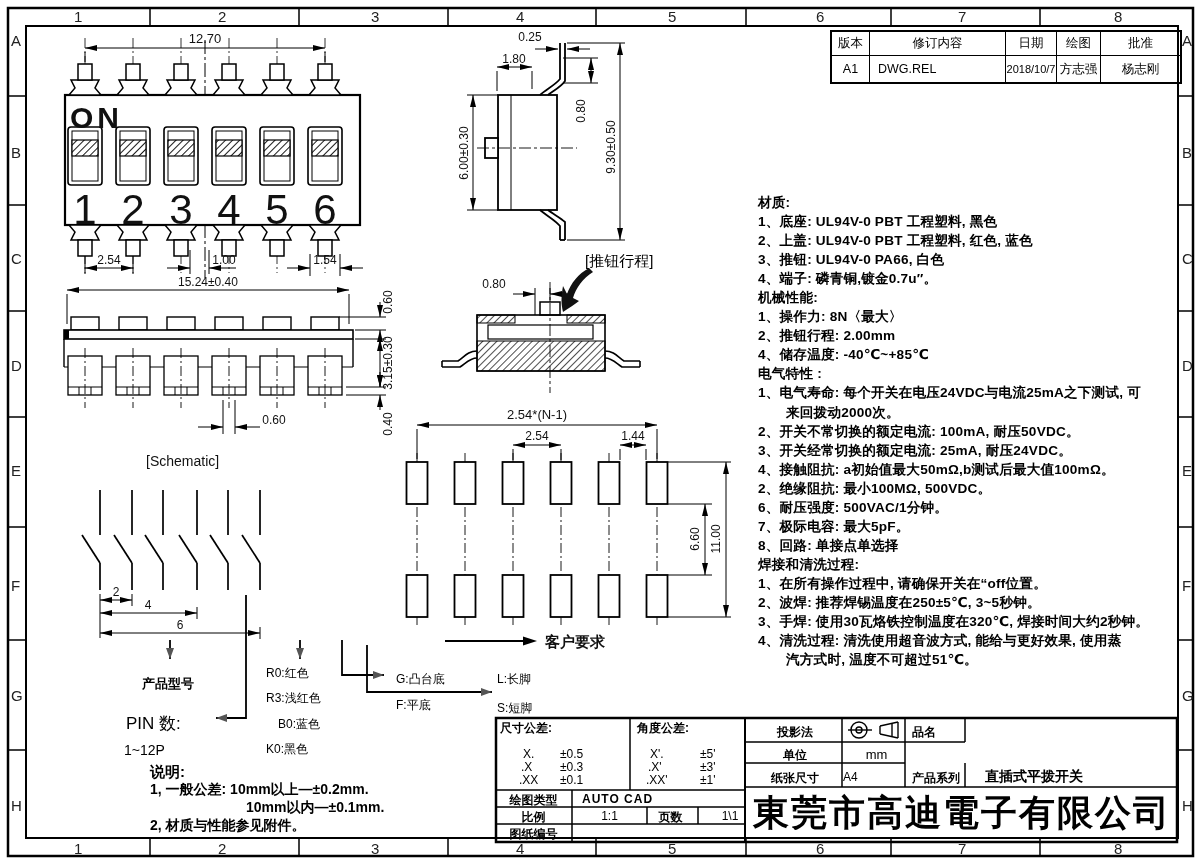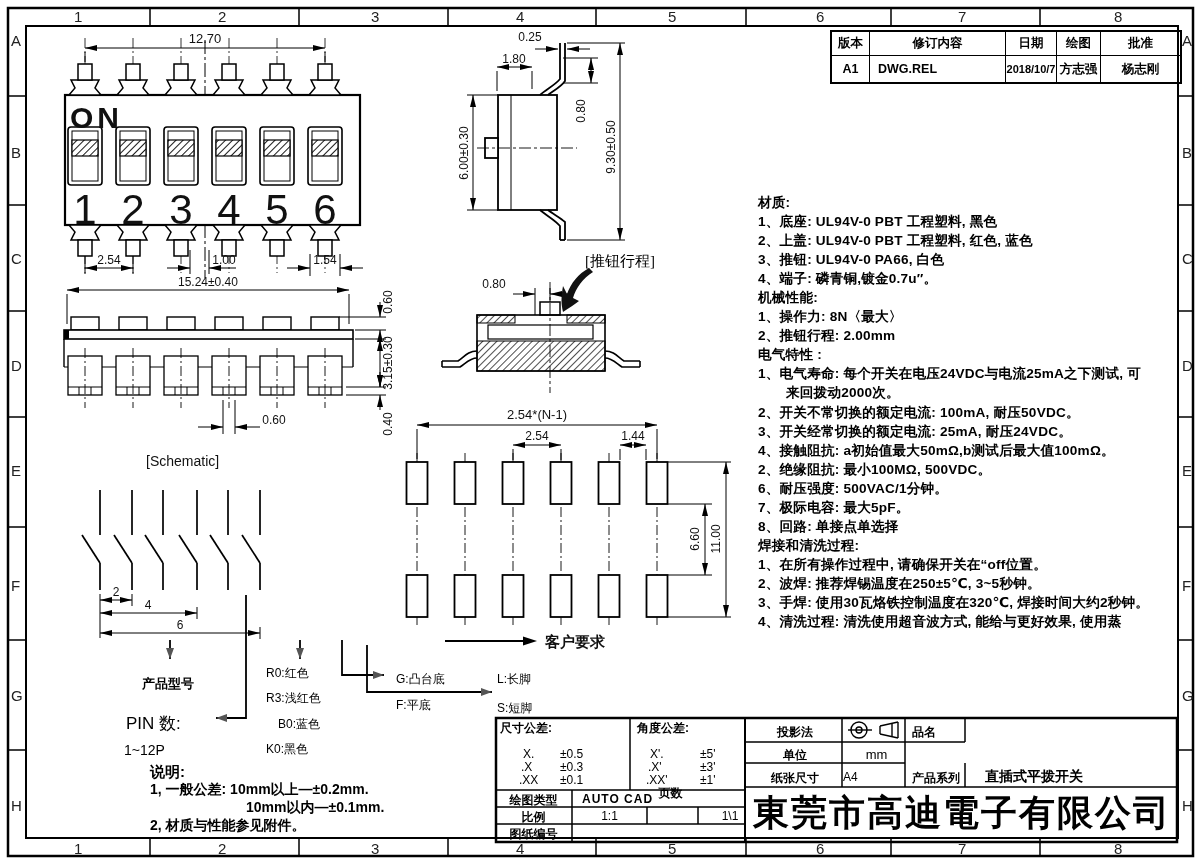--- a/index.html
+++ b/index.html
@@ -15,21 +15,21 @@
   .spec{position:absolute;left:758px;top:193px;width:430px;line-height:19.05px;
         font-size:13.6px;font-weight:bold;letter-spacing:0.2px;}
   .spec .cont{padding-left:28px;}
   .tbl-label{position:absolute;font-weight:bold;font-size:12px;text-align:center;}
   .tbl-val{position:absolute;font-size:12px;}
   .ord{position:absolute;font-size:12px;font-weight:400;}
   .note{position:absolute;font-size:14px;font-weight:bold;}
   .revgrid{position:absolute;left:830px;top:30px;width:348px;height:50px;border:2px solid #000;
            display:grid;grid-template-columns:38px 136px 51px 44px auto;grid-template-rows:24px auto;}
   .revgrid div{border-right:1.5px solid #000;border-bottom:1.5px solid #000;display:flex;
-               align-items:center;justify-content:center;font-size:12.5px;font-weight:bold;overflow:hidden;}
+               align-items:center;justify-content:center;font-size:12.5px;font-weight:normal;overflow:hidden;}
   .revgrid div:nth-child(5n){border-right:none;}
   .revgrid div:nth-child(n+6){border-bottom:none;}
   .company{position:absolute;left:750px;top:789px;width:424px;text-align:center;
            font-family:"Liberation Serif","DejaVu Serif",serif;font-size:36px;font-weight:600;
            letter-spacing:2px;white-space:nowrap;}
 </style>
 </head>
 <body>
 
 <div id="page">
@@ -260,21 +260,21 @@
         <line x1="142" y1="215" x2="200" y2="215"></line>
       <line x1="195" y1="18" x2="195" y2="215" marker-start="url(#ar2)" marker-end="url(#ar2)"></line>
     </g>
     <text class="dt" x="105" y="16" text-anchor="middle">0.25</text>
     <text class="dt" x="89" y="38" text-anchor="middle">1.80</text>
     <text class="dt" text-anchor="middle" transform="rotate(-90,43,128)" x="43" y="128">6.00±0.30</text>
     <text class="dt" text-anchor="middle" transform="rotate(-90,160,86)" x="160" y="86">0.80</text>
     <text class="dt" text-anchor="middle" transform="rotate(-90,190,122)" x="190" y="122">9.30±0.50</text>
   </svg>
 
-  <div class="abs" style="left:585px;top:252px;font-size:15px;font-weight:500;font-family:Liberation Serif, serif">[推钮行程]</div>
+  <div class="abs" style="left:585px;top:252px;font-size:15px;font-weight:500;font-family:Liberation Sans, sans-serif">[推钮行程]</div>
 
   <svg width="245" height="140" style="left:428px;top:268px">
     <defs>
       <pattern id="h2" width="5" height="5" patternUnits="userSpaceOnUse" patternTransform="rotate(45)">
         <rect width="5" height="5" fill="#fff"></rect>
           <line x1="0" y1="0" x2="0" y2="5" stroke="#000" stroke-width="1.4"></line>
       </pattern>
       <marker id="ar3" markerWidth="13" markerHeight="8" refX="12" refY="4" orient="auto-start-reverse" markerUnits="userSpaceOnUse">
         <path d="M12,4 L0,1 L0,7 Z" fill="#000"></path>
       </marker>
@@ -518,35 +518,37 @@
 
   <div class="spec">
     <div>材质:</div>
     <div>1、底座: UL94V-0 PBT 工程塑料, 黑色</div>
     <div>2、上盖: UL94V-0 PBT 工程塑料, 红色, 蓝色</div>
     <div>3、推钮: UL94V-0 PA66, 白色</div>
     <div>4、端子: 磷青铜,镀金0.7u″。</div>
     <div>机械性能:</div>
     <div>1、操作力: 8N〈最大〉</div>
     <div>2、推钮行程: 2.00mm</div>
+    <div>4、储存温度: -40℃~+85℃</div>
     <div>电气特性 :</div>
     <div>1、电气寿命: 每个开关在电压24VDC与电流25mA之下测试, 可</div>
     <div class="cont">来回拨动2000次。</div>
     <div>2、开关不常切换的额定电流: 100mA, 耐压50VDC。</div>
     <div>3、开关经常切换的额定电流: 25mA, 耐压24VDC。</div>
     <div>4、接触阻抗: a初始值最大50mΩ,b测试后最大值100mΩ。</div>
     <div>2、绝缘阻抗: 最小100MΩ, 500VDC。</div>
     <div>6、耐压强度: 500VAC/1分钟。</div>
     <div>7、极际电容: 最大5pF。</div>
     <div>8、回路: 单接点单选择</div>
     <div>焊接和清洗过程:</div>
     <div>1、在所有操作过程中, 请确保开关在“off位置。</div>
     <div>2、波焊: 推荐焊锡温度在250±5℃, 3~5秒钟。</div>
     <div>3、手焊: 使用30瓦烙铁控制温度在320℃, 焊接时间大约2秒钟。</div>
     <div>4、清洗过程: 清洗使用超音波方式, 能给与更好效果, 使用蒸</div>
+    <div class="cont">汽方式时, 温度不可超过51℃。</div>
   </div>
 
   <svg width="683" height="128" style="left:495px;top:716px">
     <g stroke="#000" fill="none">
       <rect x="1" y="2" width="681" height="124" stroke-width="2.5"></rect>
       <line x1="250" y1="2" x2="250" y2="126" stroke-width="2"></line>
       <line x1="135" y1="2" x2="135" y2="74" stroke-width="1.5"></line>
       <line x1="1" y1="74" x2="250" y2="74" stroke-width="1.5"></line>
       <line x1="1" y1="91" x2="250" y2="91" stroke-width="1.5"></line>
       <line x1="1" y1="108" x2="250" y2="108" stroke-width="1.5"></line>
@@ -574,21 +576,21 @@
   <div class="tbl-val" style="left:650px;top:747px">X'.</div>
   <div class="tbl-val" style="left:700px;top:747px">±5'</div>
   <div class="tbl-val" style="left:648px;top:760px">.X'</div>
   <div class="tbl-val" style="left:700px;top:760px">±3'</div>
   <div class="tbl-val" style="left:646px;top:773px">.XX'</div>
   <div class="tbl-val" style="left:700px;top:773px">±1'</div>
   <div class="tbl-label" style="left:495px;top:792px;width:77px">绘图类型</div>
   <div class="tbl-val" style="left:582px;top:792px;font-weight:bold;letter-spacing:1px">AUTO CAD</div>
   <div class="tbl-label" style="left:495px;top:809px;width:77px">比例</div>
   <div class="tbl-val" style="left:572px;top:809px;width:75px;text-align:center">1:1</div>
-  <div class="tbl-label" style="left:647px;top:785px;width:47px">页数</div>
+  <div class="tbl-label" style="left:647px;top:809px;width:47px">页数</div>
   <div class="tbl-val" style="left:698px;top:809px;width:64px;text-align:center">1\1</div>
   <div class="tbl-label" style="left:495px;top:826px;width:77px">图纸编号</div>
   <div class="tbl-val" style="left:580px;top:826px"></div>
   <div class="tbl-label" style="left:747px;top:724px;width:96px">投影法</div>
   <svg width="52" height="20" style="left:848px;top:720px">
     <g stroke="#000" stroke-width="1.4" fill="none">
       <circle cx="11" cy="10" r="8"></circle>
         <circle cx="11" cy="10" r="3"></circle>
       <line x1="0" y1="10" x2="24" y2="10"></line>
       <line x1="32" y1="6" x2="32" y2="14"></line>

